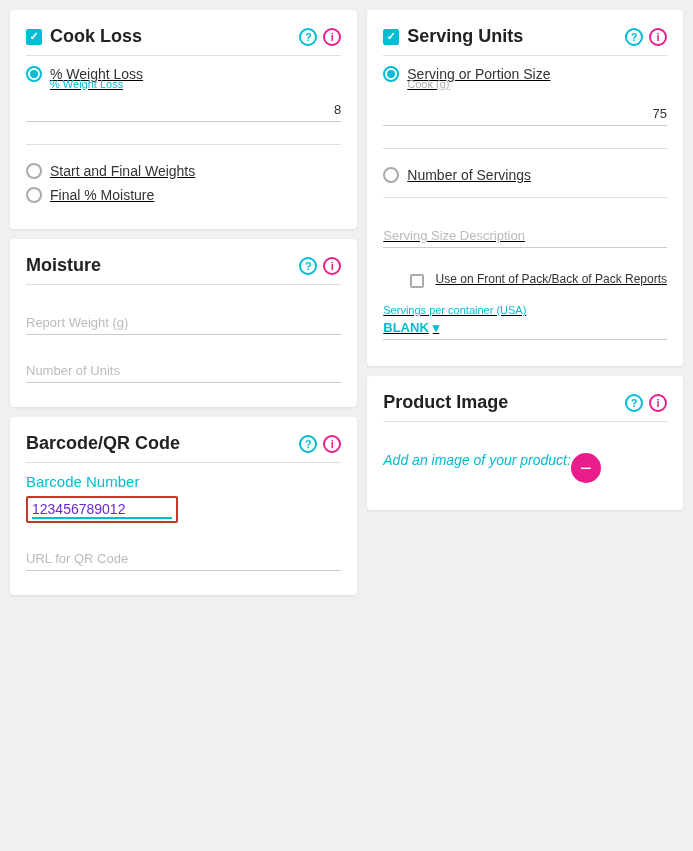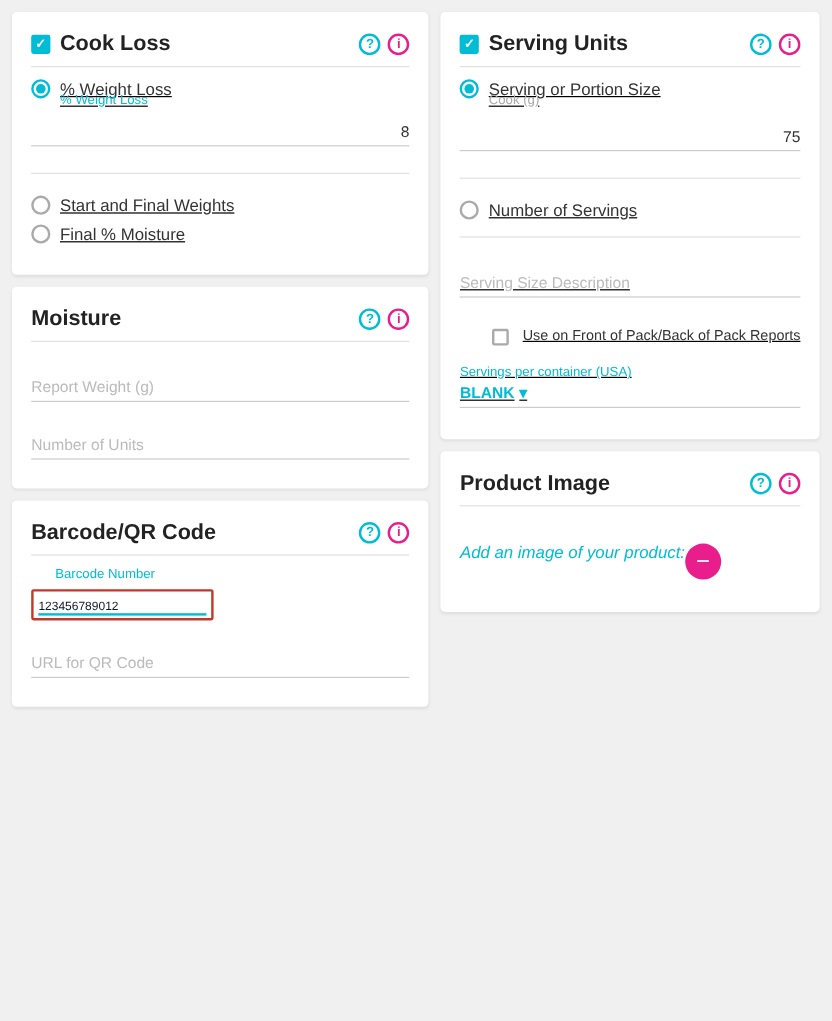--- a/index.html
+++ b/index.html
@@ -153,31 +153,30 @@
     .barcode-input-wrapper {
       border: 2px solid #c0392b;
       border-radius: 2px;
       padding: 2px 4px;
       display: inline-block;
       margin: 4px 0;
     }
     .barcode-input {
       border: none;
       border-bottom: 2px solid #00bcd4;
-      font-size: 10px;
-      color: #0f172a;
+      font-size: 14px;
+      color: #6d28d9;
       outline: none;
       background: transparent;
       width: 140px;
     }
     .barcode-label {
-      font-size: 11px;
+      font-size: 15px;
       color: #00bcd4;
       margin-bottom: 2px;
-      margin-left: 20px;
     }
 
     .checkbox-row {
       display: flex;
       align-items: flex-start;
       gap: 12px;
       margin: 8px 0;
       justify-content: flex-end;
     }
     .checkbox-square {

